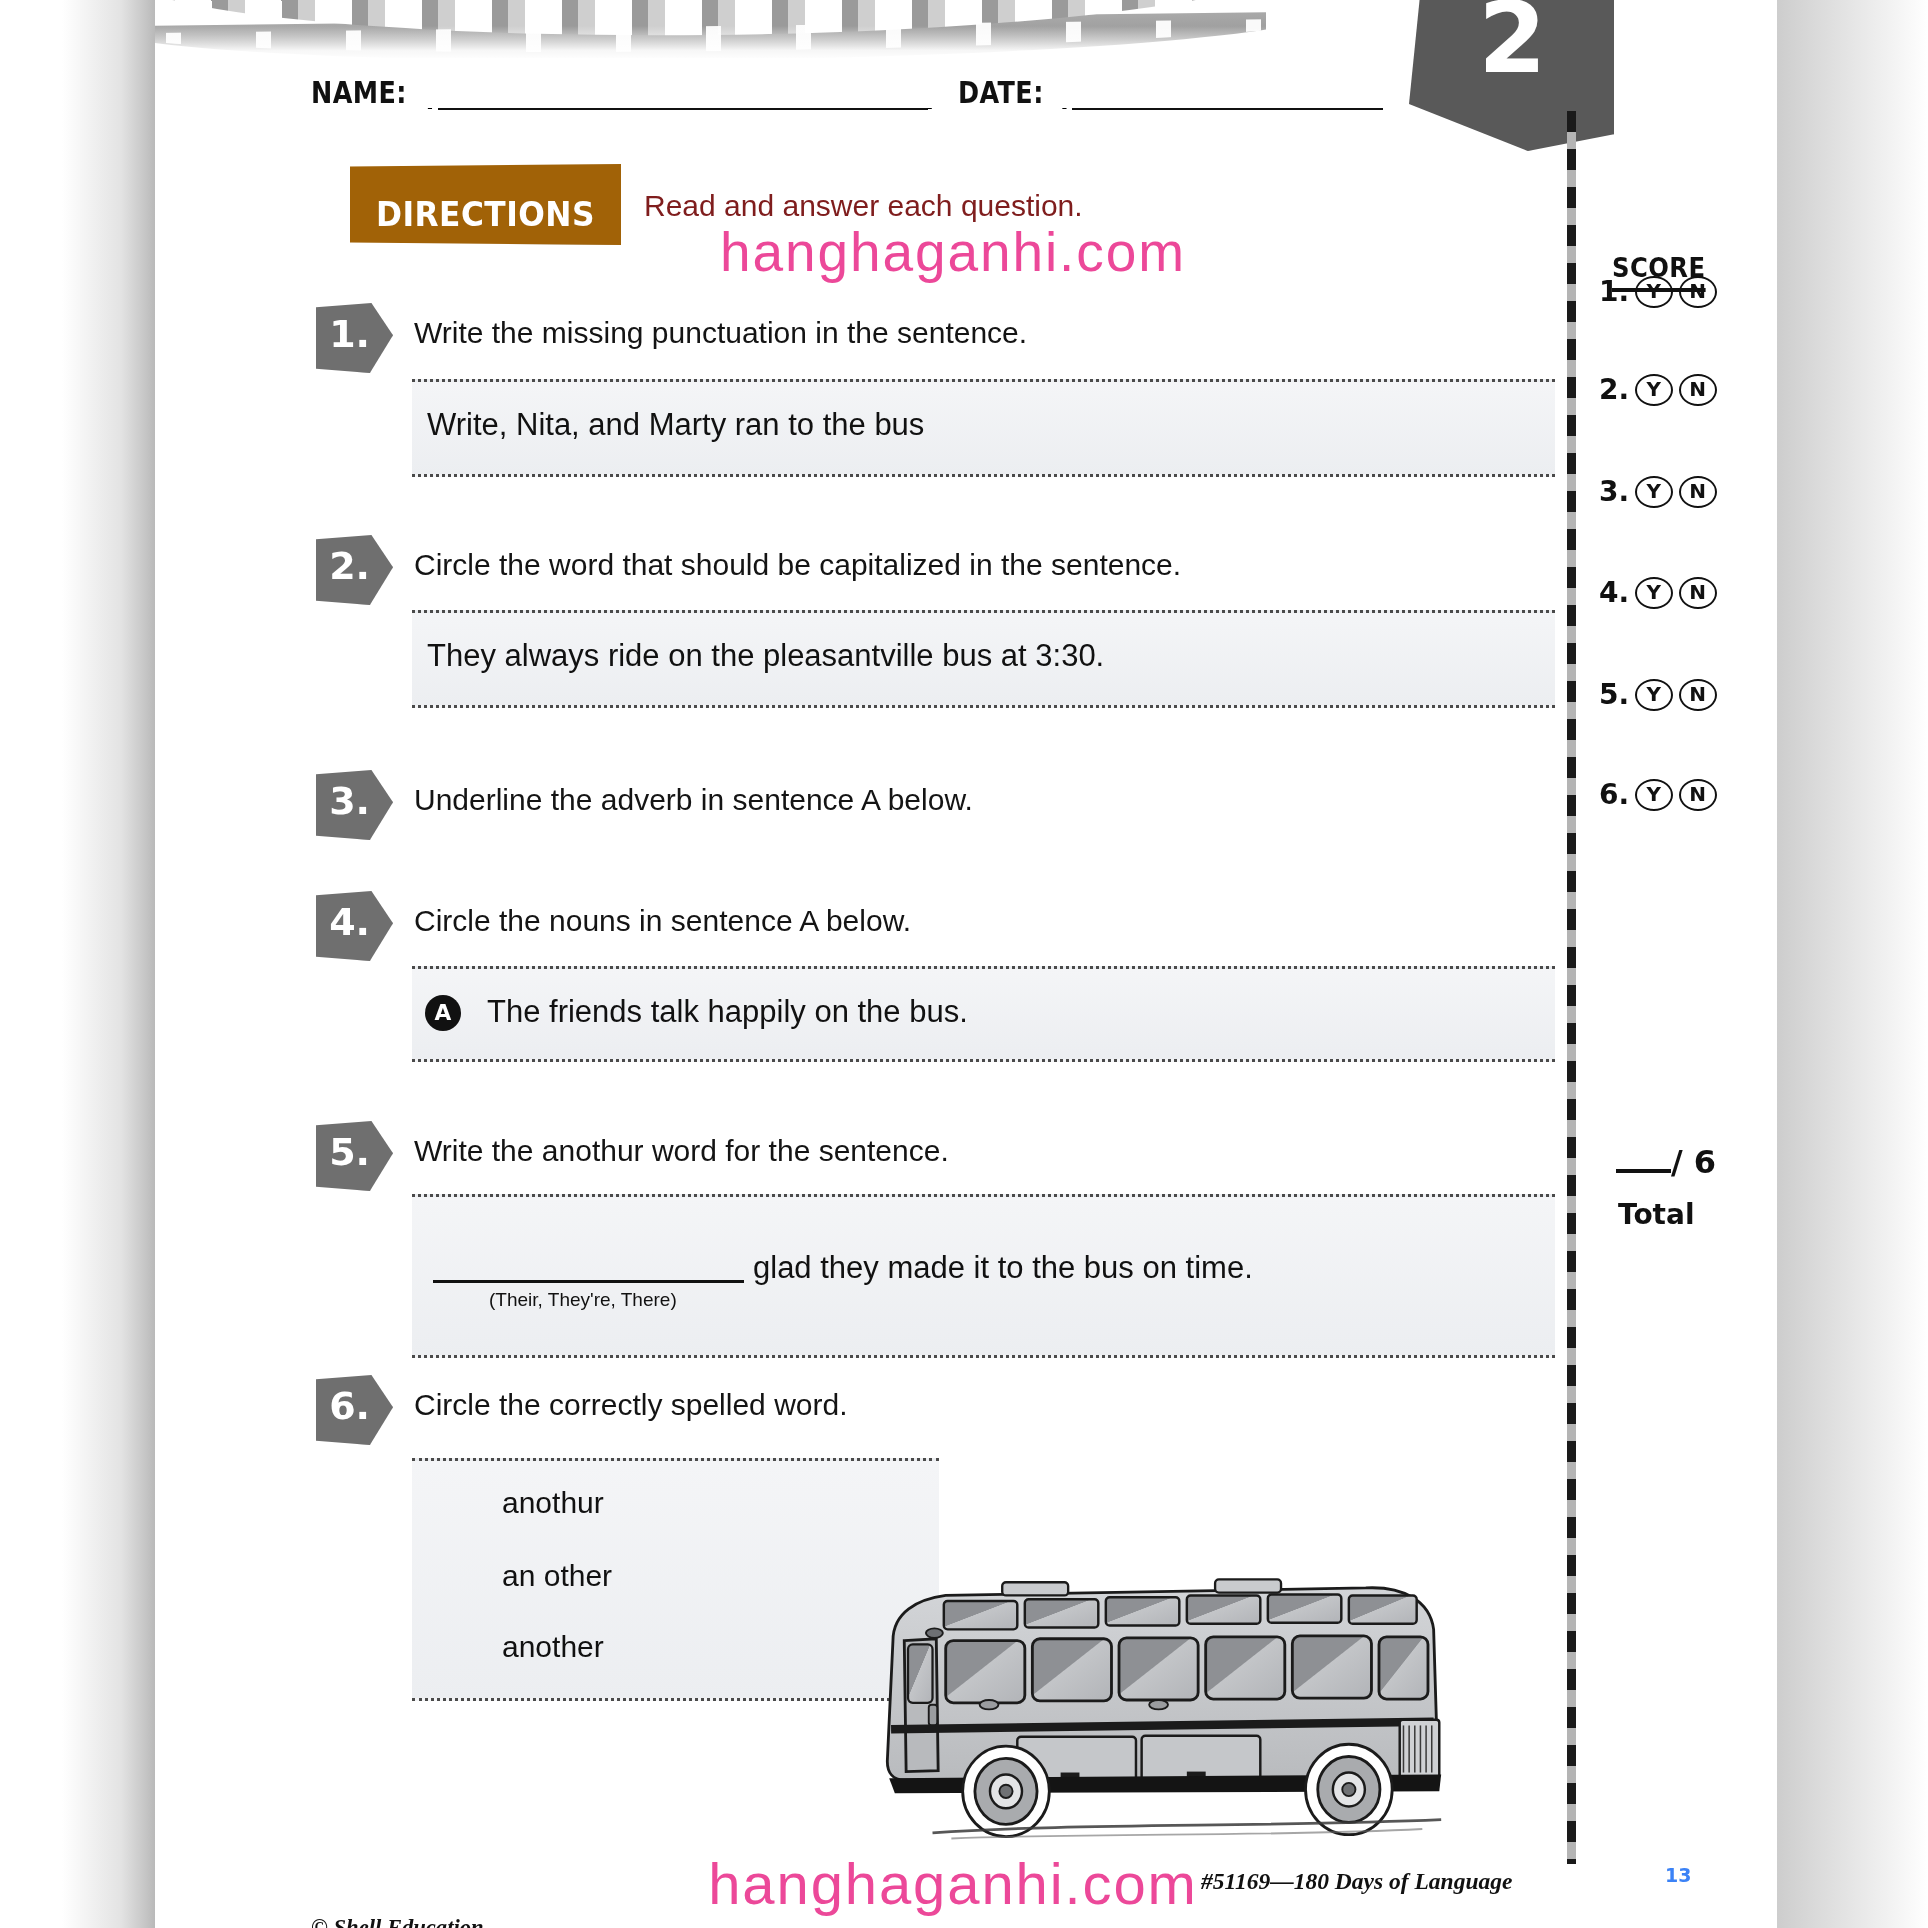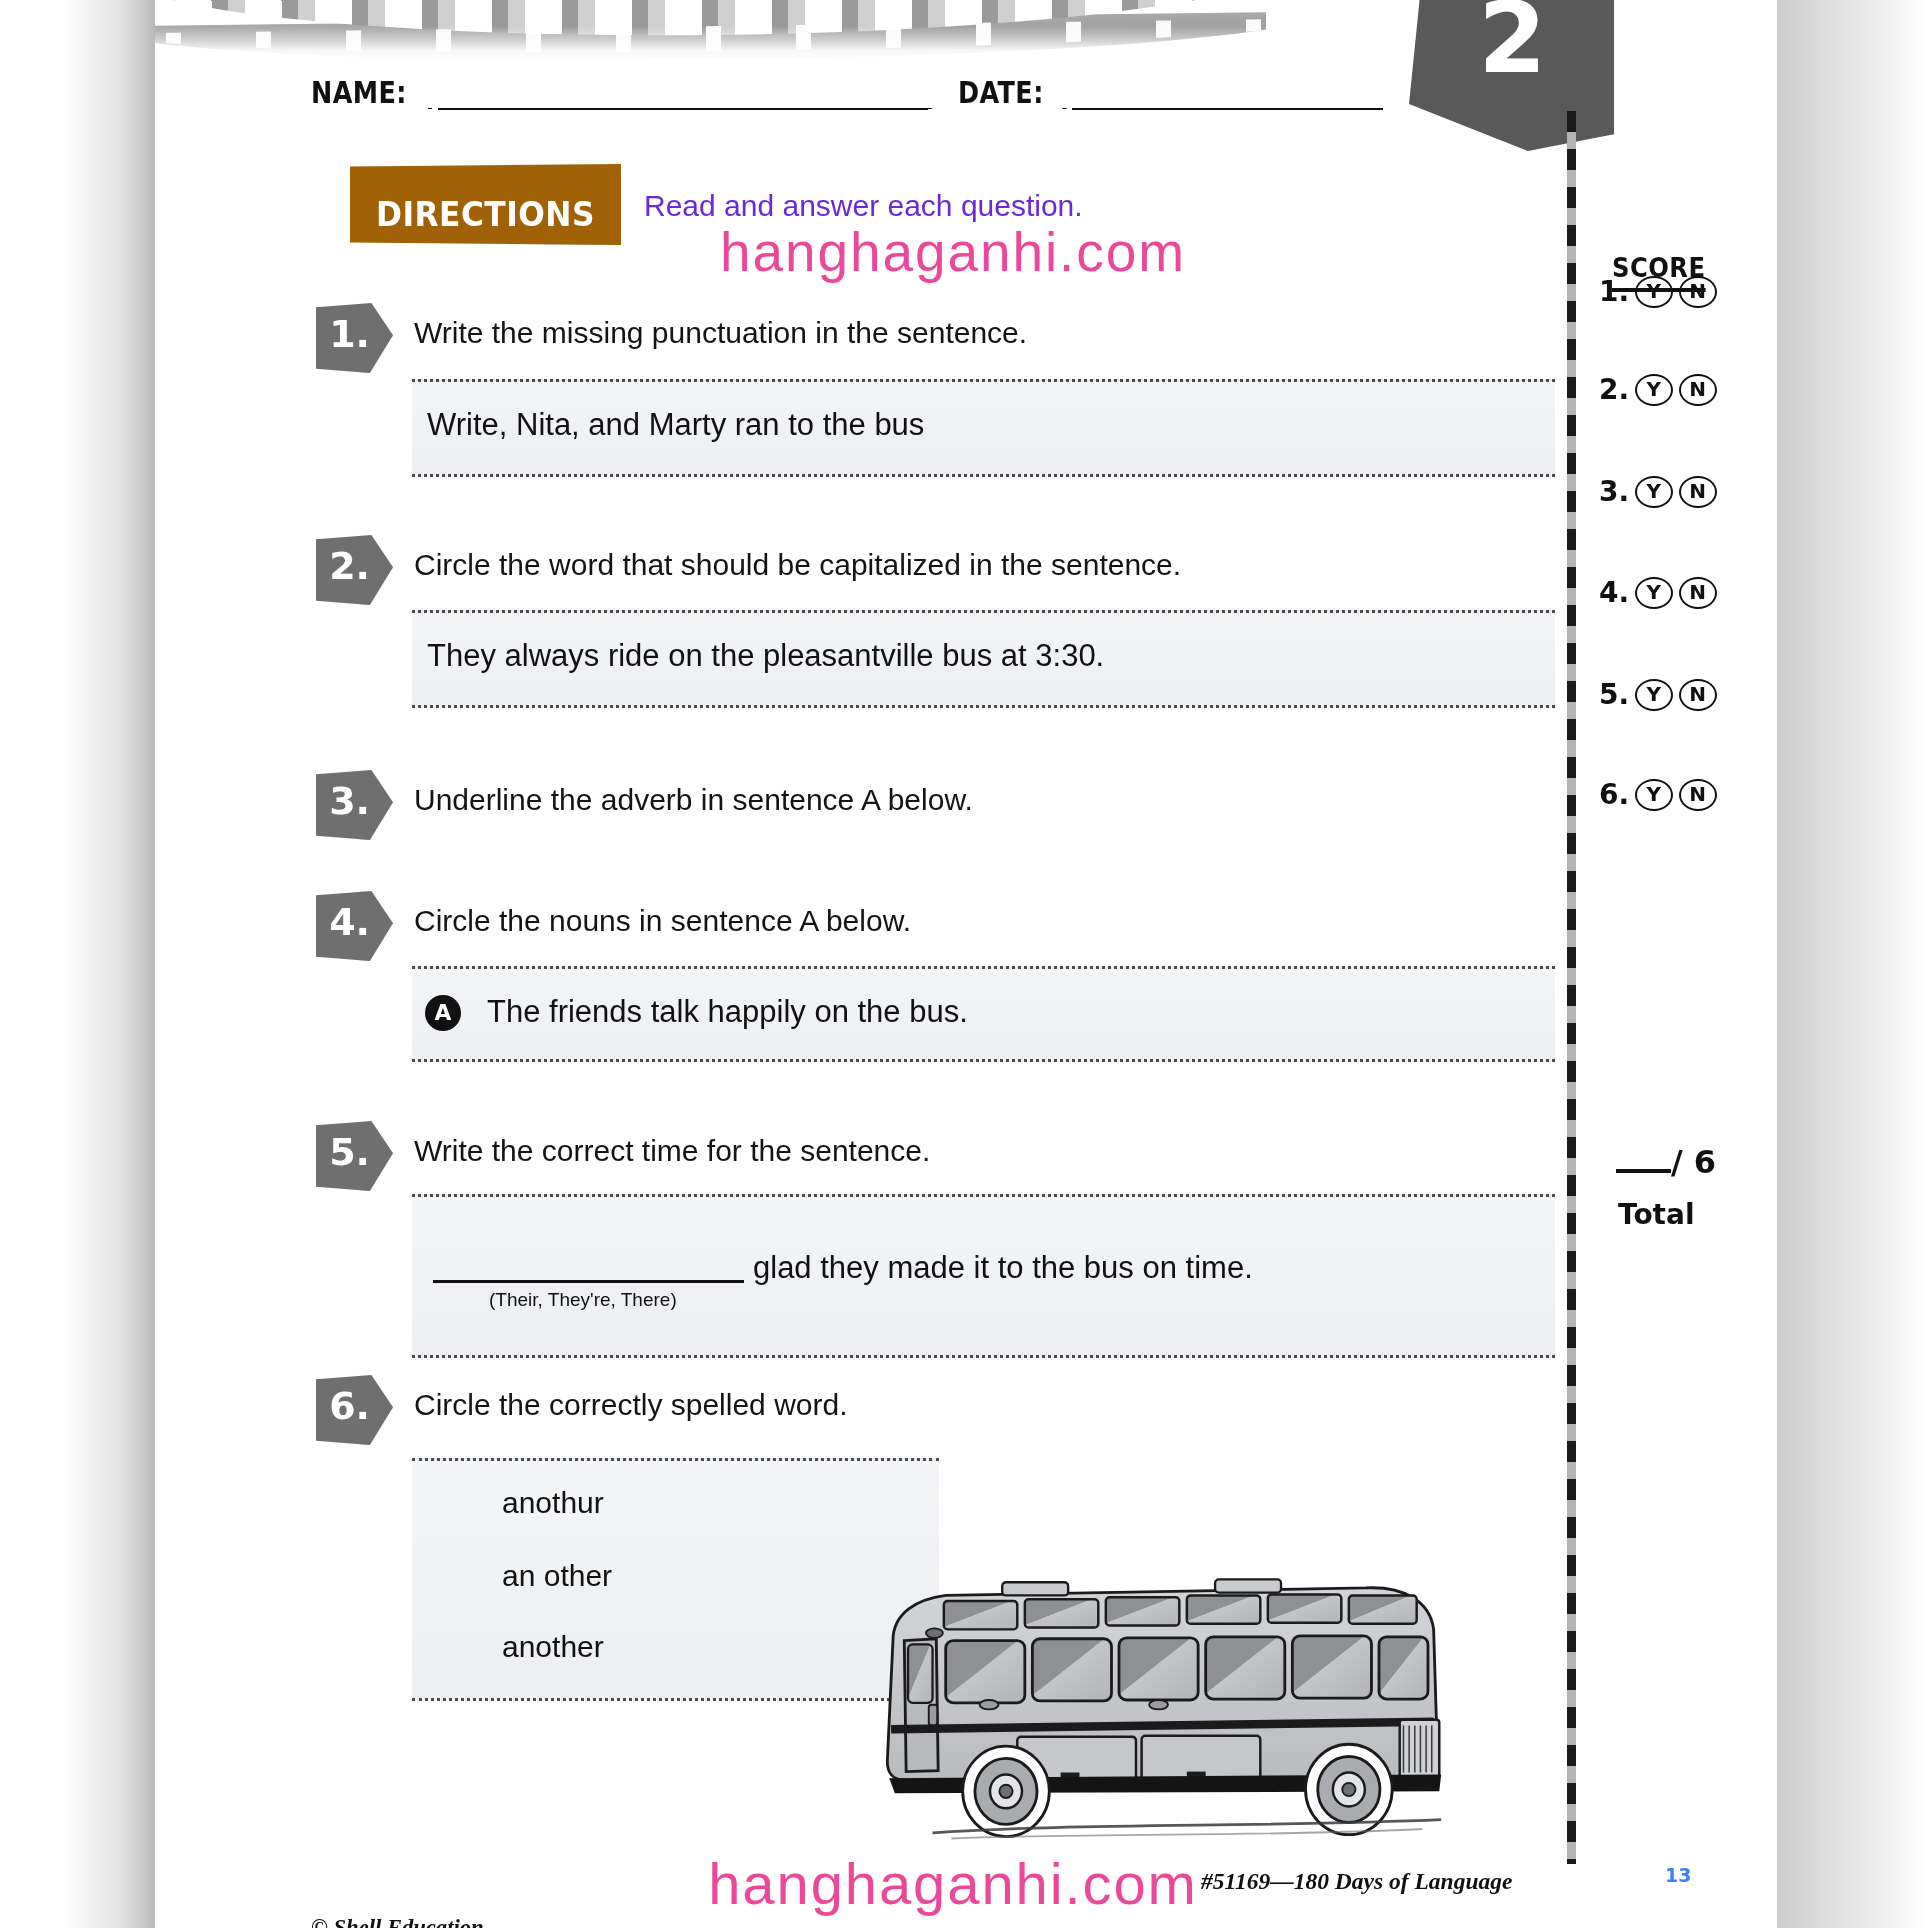--- a/index.html
+++ b/index.html
@@ -110,21 +110,21 @@
     box-shadow:2.8px 3.8px 6.6px rgba(0,0,0,0.25);
   }
   .dirtag span{
     position:absolute;left:0;right:0;top:30px;text-align:center;
     color:#ffffff;font-family:"DejaVu Sans", sans-serif;
     font-weight:700;font-size:34px;letter-spacing:0.5px;
     transform:scaleX(.92);
   }
   .dirtext{
     position:absolute;left:294px;top:24.5px;width:603px;
-    font-size:30px;color:#6d28d9;white-space:nowrap;
+    font-size:30px;color:#7f1d1d;white-space:nowrap;
   }
 
   
   .qnum{
     position:absolute;width:77px;height:70px;background:#6f6f6f;
     clip-path:polygon(0% 6%, 72% 0%, 100% 46%, 70% 100%, 0% 94%);
     box-shadow:3.8px 4.7px 6.6px rgba(0,0,0,0.26);
   }
   .qnum span{
     position:absolute;left:5.6px;top:11.3px;width:56px;text-align:center;
@@ -282,21 +282,21 @@
   <div class="qtext" style="left:414px;top:904px">Circle the nouns in sentence A below.</div>
 
   <div class="abox" style="left:412px;top:966px;width:1143px;height:90px">
     <div class="achip" style="left:13px;top:26px">A</div>
     <div class="sent" style="left:75px;top:24.5px">The friends talk happily on the bus.</div>
   </div>
 
   <div class="qnum" style="left:316px;top:1121px">
     <span>5.</span>
   </div>
-  <div class="qtext" style="left:414px;top:1134px">Write the correct time for the sentence.</div>
+  <div class="qtext" style="left:414px;top:1134px">Write the anothur word for the sentence.</div>
 
   <div class="abox" style="left:412px;top:1194px;width:1143px;height:158px">
     <div class="blankline" style="left:21px;top:83px;width:311px"></div>
     <div class="sent" style="left:341px;top:53px">glad they made it to the bus on time.</div>
     <div class="paren" style="left:77px;top:92px">(Their, They're, There)</div>
   </div>
 
   <div class="qnum" style="left:316px;top:1375px">
     <span>6.</span>
   </div>

